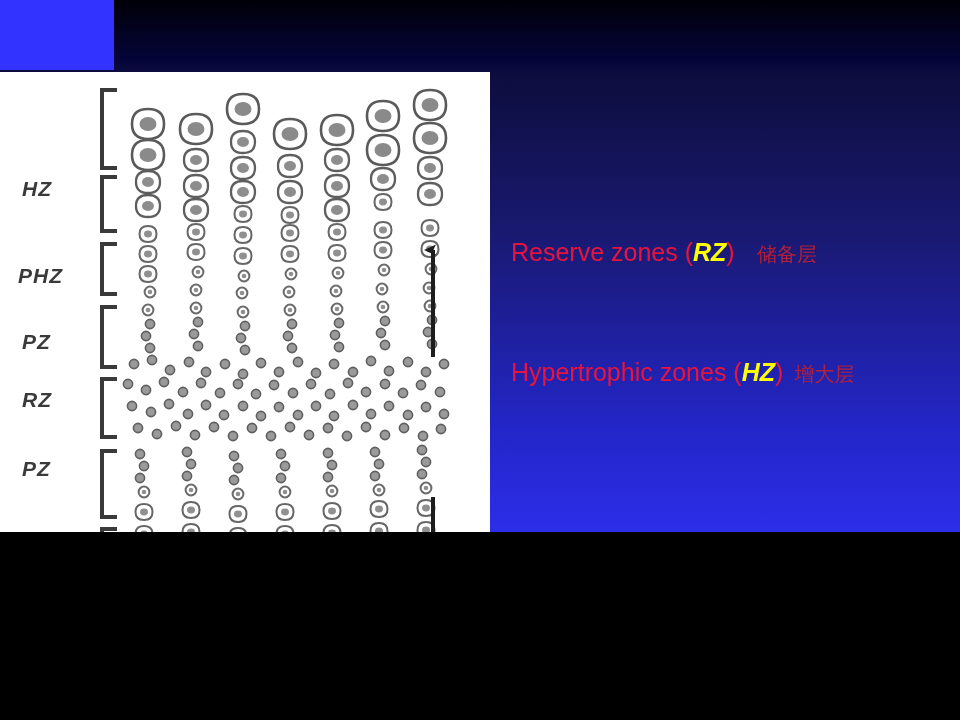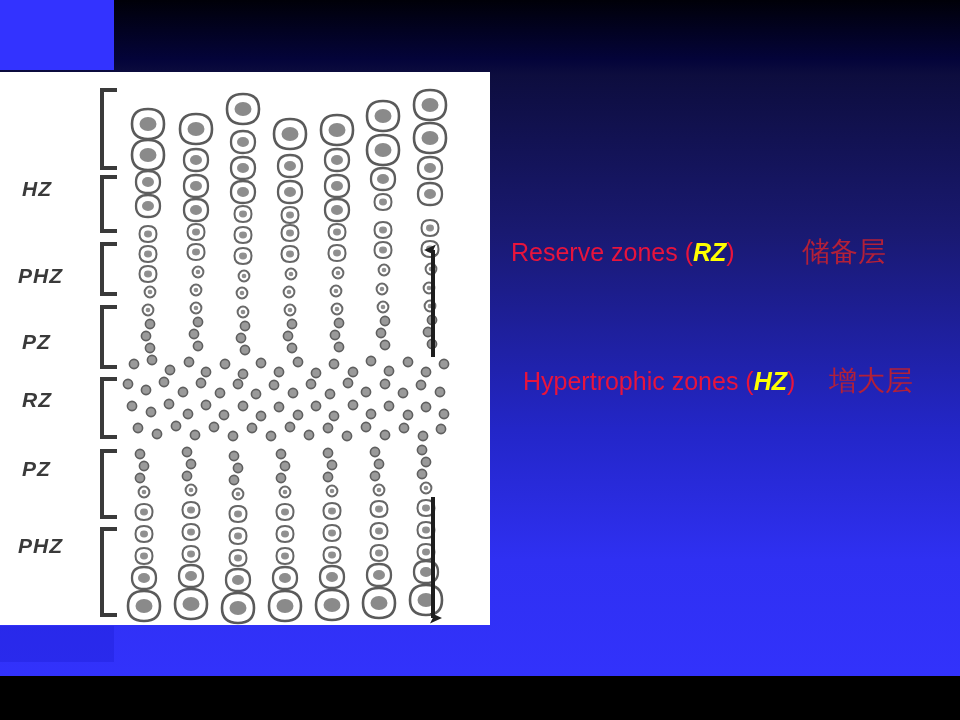--- a/index.html
+++ b/index.html
@@ -3,21 +3,21 @@
 <meta charset="utf-8">
 <style>
   html, body {
     margin: 0;
     padding: 0;
     background: #000;
   }
   #slide {
     position: relative;
     width: 960px;
-    height: 676px;
+    height: 532px;
     overflow: hidden;
     font-family: "Liberation Sans", sans-serif;
     background: linear-gradient(to bottom,
         #000008 0px,
         #04043a 60px,
         #0d0d3e 75px,
         #191970 230px,
         #2326c8 430px,
         #2f30f2 560px,
         #3333ff 720px);
@@ -88,22 +88,22 @@
   .caption-line .abbr {
     color: #ffff00;
     font-style: italic;
     font-weight: bold;
   }
   .caption-line .paren {
     color: #e8143c;
   }
   .caption-line .cn {
     color: #b32038;
-    font-family: Liberation Mono, monospace;
-    font-size: 28px;
+    font-family: Liberation Sans, sans-serif;
+    font-size: 20px;
   }
   svg { display: block; }
 </style>
 </head>
 <body>
 
 <div id="slide">
 
   <div id="top-left-block"></div>
   <div id="footer-placeholder"></div>
@@ -407,17 +407,17 @@
       <line x1="433" y1="425" x2="433" y2="546" stroke="#1d1d1d" stroke-width="4" marker-end="url(#ahead-dn)"></line>
     </svg>
   </div>
 
   <div class="caption-line" style="top:240px;">
     <span>Reserve zones</span><span class="paren"> (</span><span class="abbr">RZ</span><span class="paren">)</span><span class="cn">&nbsp;&nbsp;&nbsp;&nbsp;储备层</span>
   </div>
 
 
 
-  <div class="caption-line" style="top:369px;margin-left:12px;">
+  <div class="caption-line" style="top:360px;">
     <span>Hypertrophic zones</span><span class="paren"> (</span><span class="abbr">HZ</span><span class="paren">)</span><span class="cn">&nbsp;&nbsp;增大层</span>
   </div>
 
 </div>
 
 </body></html>

